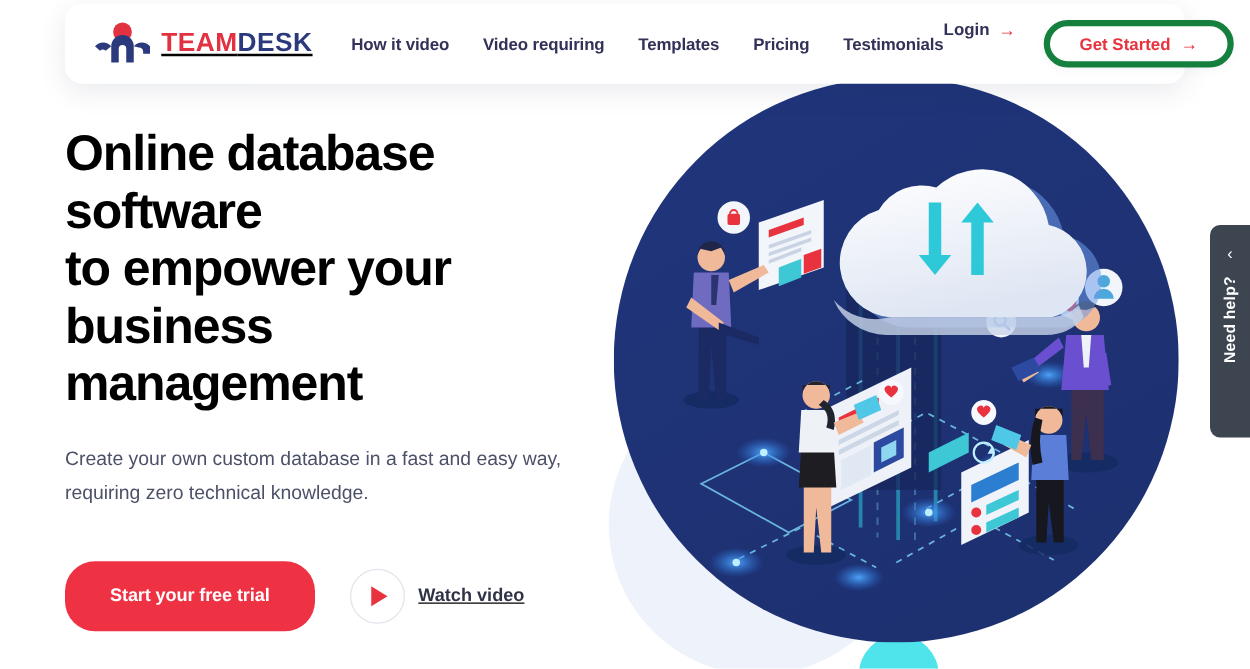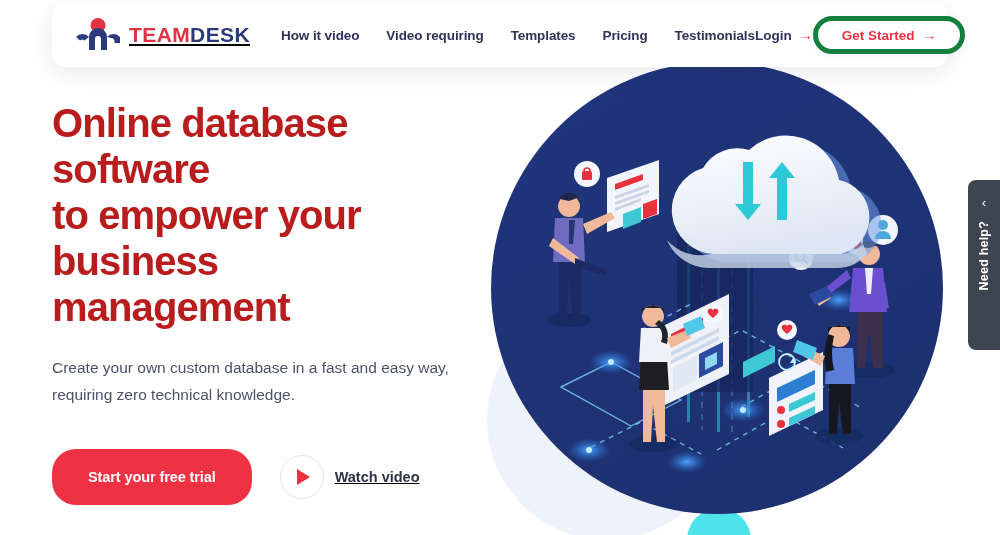--- a/index.html
+++ b/index.html
@@ -54,42 +54,42 @@
     letter-spacing: 0.4px; font-family: "Liberation Sans", sans-serif;
   }
 
   .nav { display: flex; align-items: center; gap: 27px; margin-left: 31px; }
   .nav-link {
     font-size: 13.5px; font-weight: 700; color: #323259;
     text-decoration: none; white-space: nowrap;
     letter-spacing: -0.1px; cursor: pointer;
   }
 
-  .header-right { margin-left: auto; display: flex; align-items: center; }
+  .header-right { margin-left: auto; display: flex; align-items: flex-start; gap: 22px; }
   .login-link {
     display: flex; align-items: center; gap: 7px;
     font-size: 13.5px; font-weight: 700; color: #323259;
     text-decoration: none; cursor: pointer; white-space: nowrap;
   }
   .arrow-red { color: #e8333f; font-size: 14px; line-height: 1; font-weight: 400; }
   .btn-get-started {
     display: flex; align-items: center; gap: 8px;
     height: 38px; padding: 0 24px;
     border: 5px solid #15803d; border-radius: 19px;
     background: #fff; cursor: pointer;
     font-size: 13.5px; font-weight: 700; color: #e8333f;
     white-space: nowrap;
     box-shadow: 0 2px 8px rgba(40,50,90,0.05);
   }
 
   
   .hero-copy { position: absolute; left: 52px; top: 100px; width: 430px; z-index: 5; }
   .hero-title {
     font-size: 40px; line-height: 46px; font-weight: 700;
-    color: #b91c1c; letter-spacing: -0.9px;
+    color: #000000; letter-spacing: -0.9px;
   }
   .hero-sub {
     margin-top: 24px;
     font-size: 15.5px; line-height: 27px; color: #4c5168;
     max-width: 400px; font-weight: 400;
   }
 
   .hero-cta { position: absolute; left: 52px; top: 449px; display: flex; align-items: center; gap: 28px; z-index: 5; }
   .btn-trial {
     height: 56px; padding: 0 36px;

